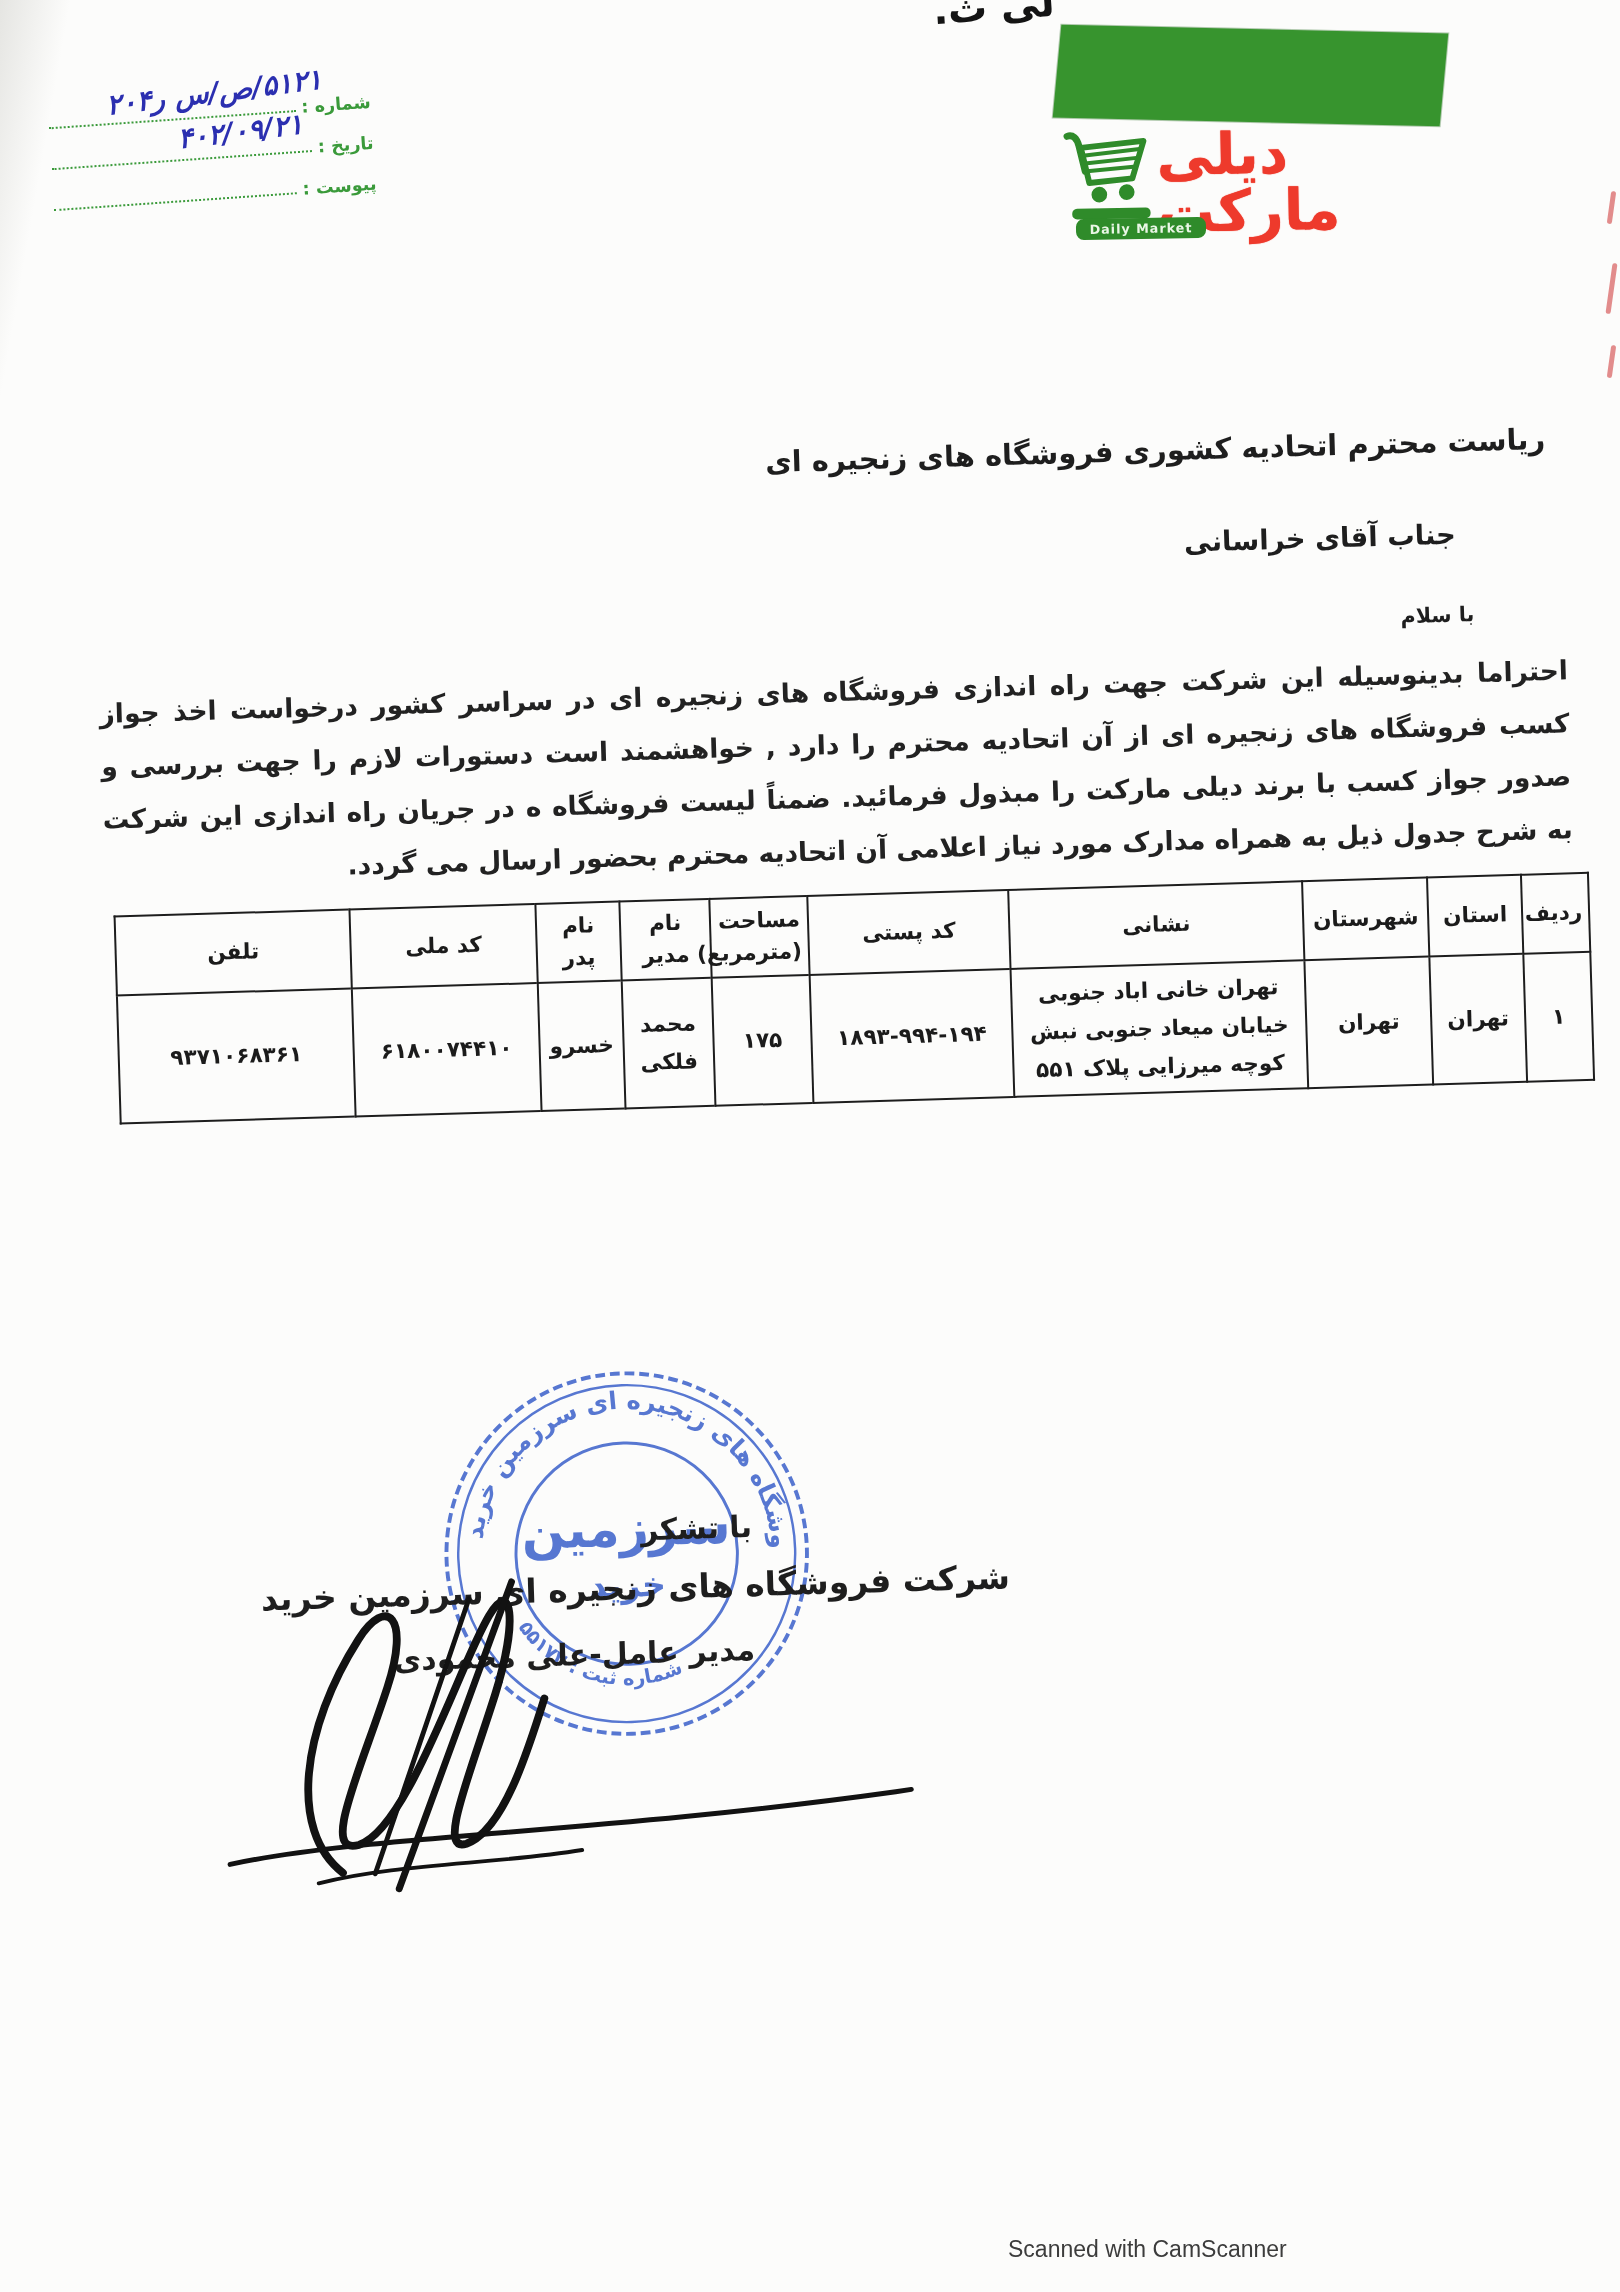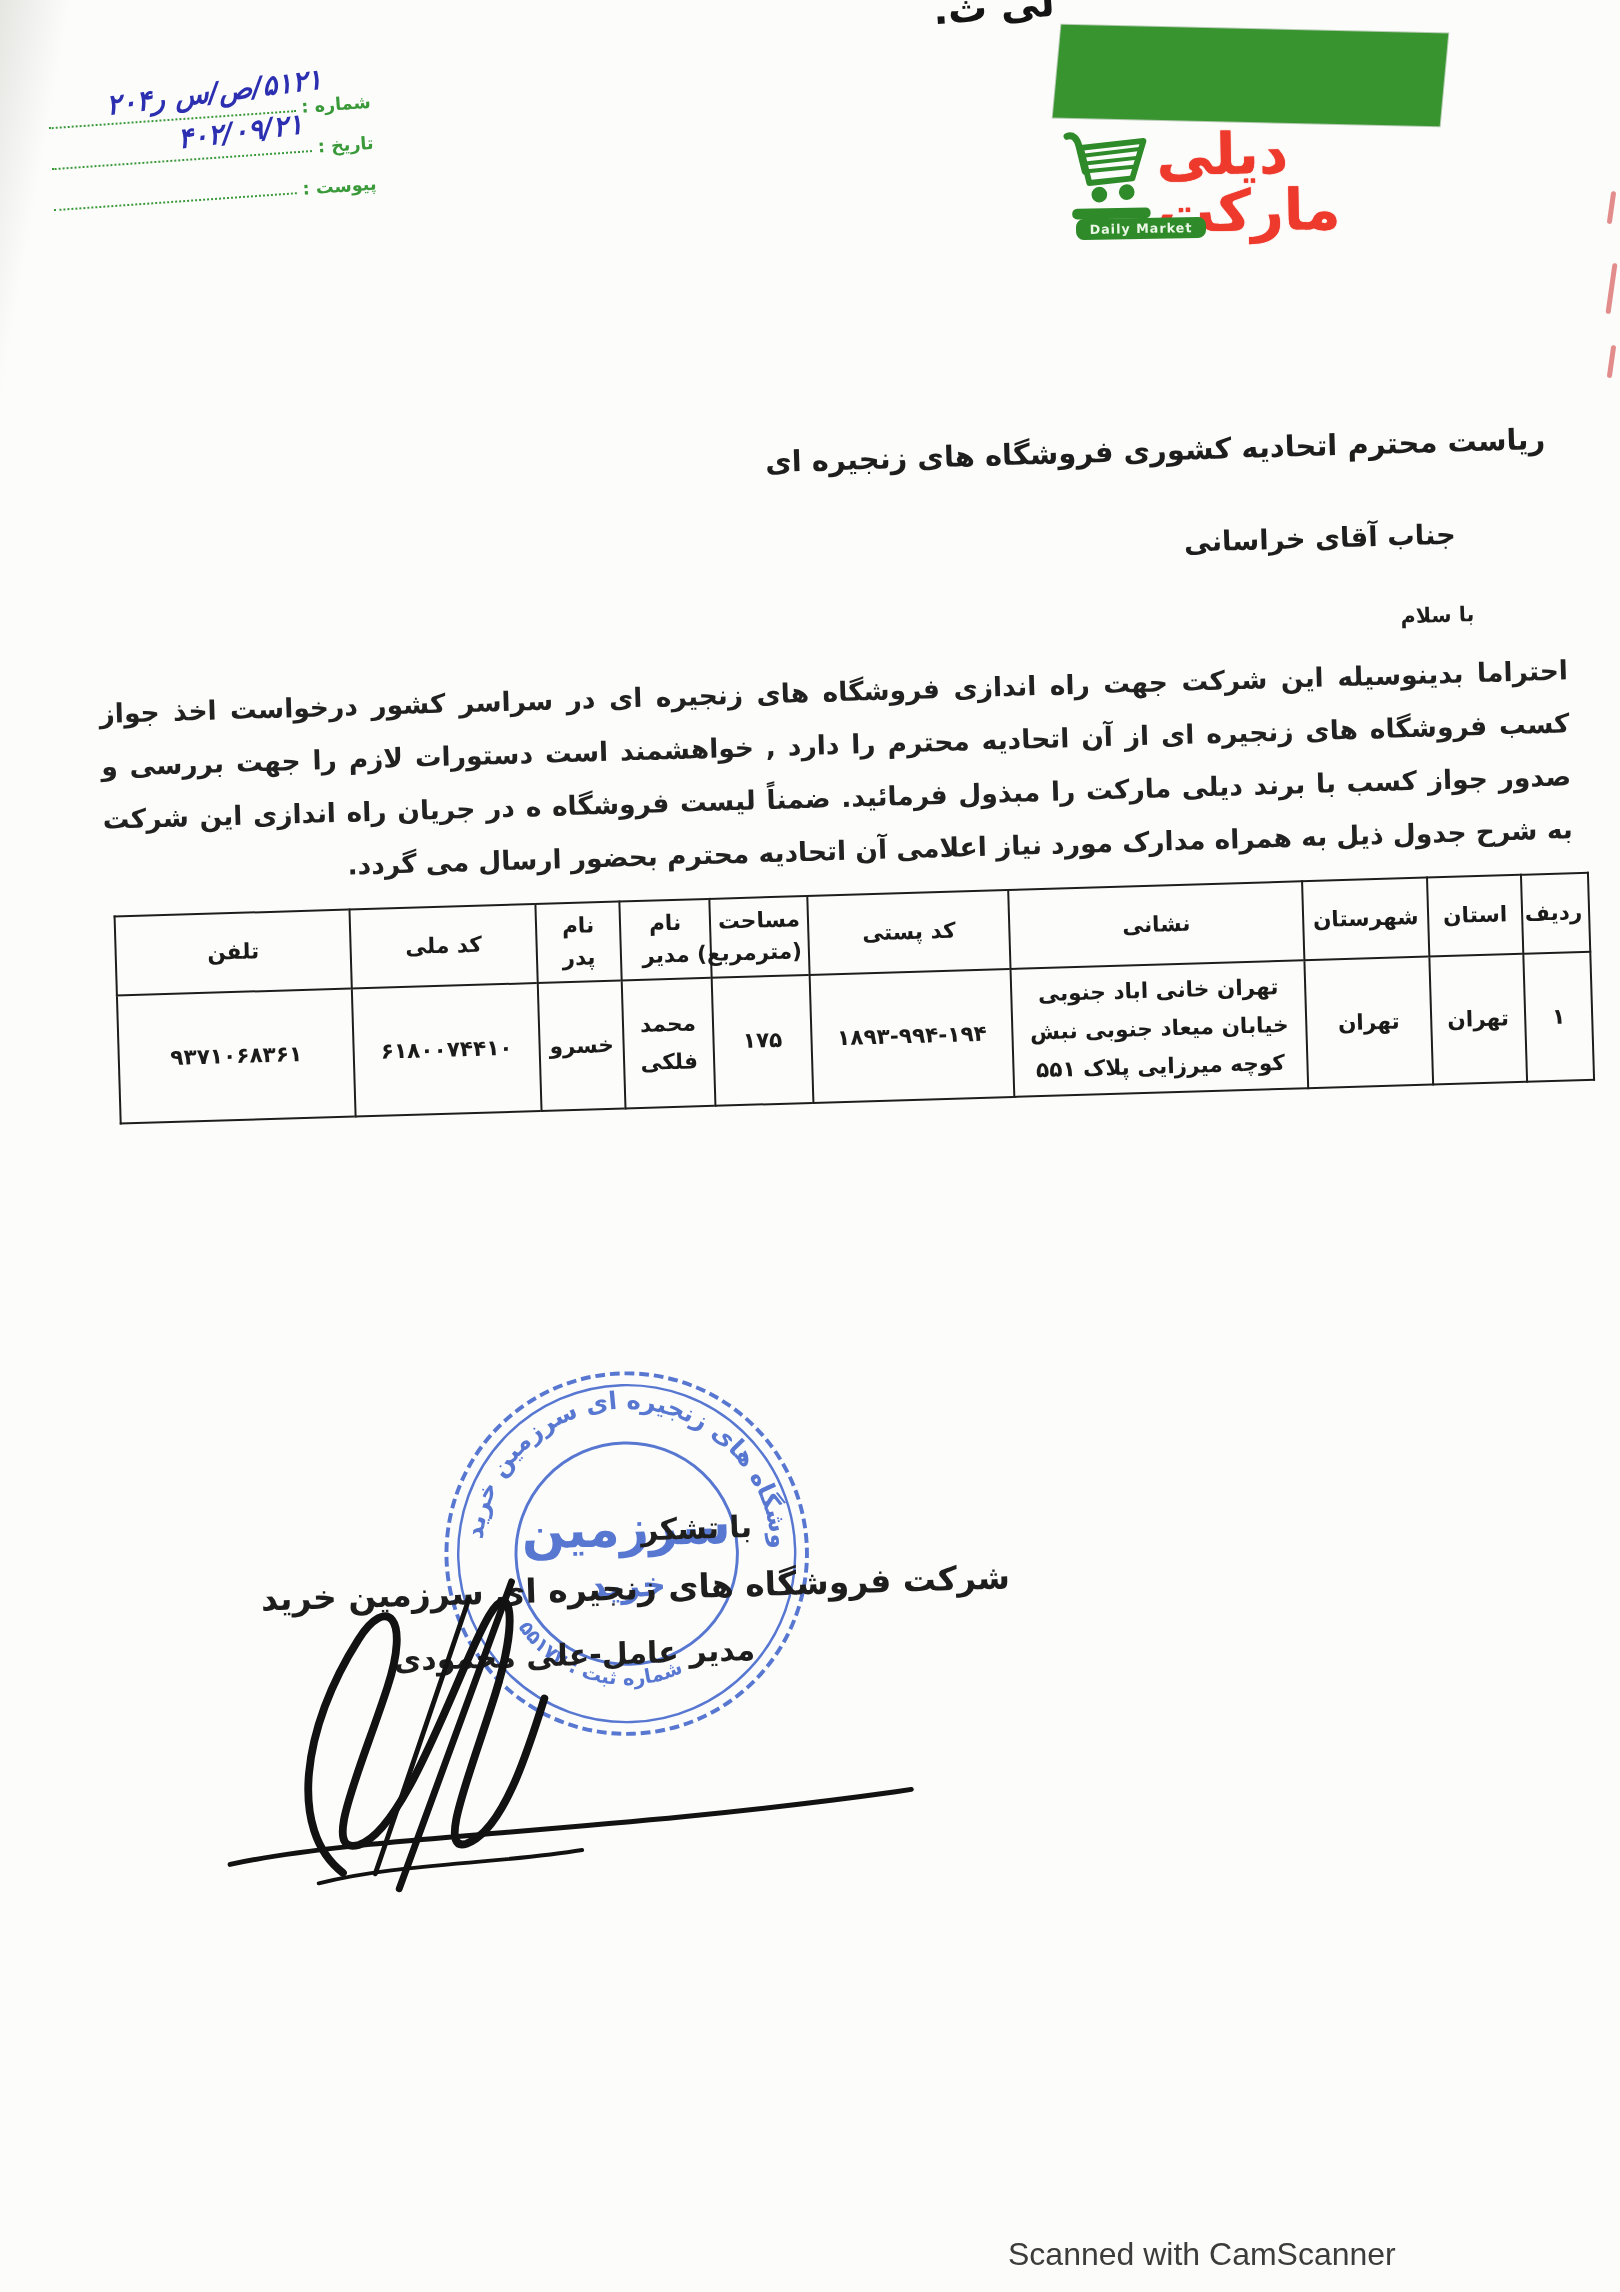--- a/index.html
+++ b/index.html
@@ -58,21 +58,21 @@
   
   .closing-thanks{top:1506px;left:627px;font-size:30px;font-weight:bold;z-index:4;}
   .closing-company{top:1562px;left:245px;font-size:33px;font-weight:bold;z-index:4;white-space:nowrap;}
   .closing-signatory{top:1629px;left:376px;font-size:30px;font-weight:bold;z-index:4;white-space:nowrap;}
 
   
   .stamp{top:1355px;left:420px;width:384px;height:384px;z-index:2;opacity:.88;mix-blend-mode:multiply;}
   .signature{top:1564px;left:147px;width:794px;height:323px;z-index:5;}
 
   
-  .scanner-credit{top:2236px;left:1008px;font-size:32px;color:#3c3c3c;
+  .scanner-credit{top:2236px;left:1008px;font-size:23px;color:#3c3c3c;
                   font-family:"Liberation Sans", sans-serif;}
 </style>
 </head>
 <body>
 
 <div class="page">
 
   <div class="abs top-fragment rtl">لی ث.</div>
   <div class="abs edge-mark" style="top:191px;"></div>
   <div class="abs edge-mark" style="top:263px;height:51px;"></div>

